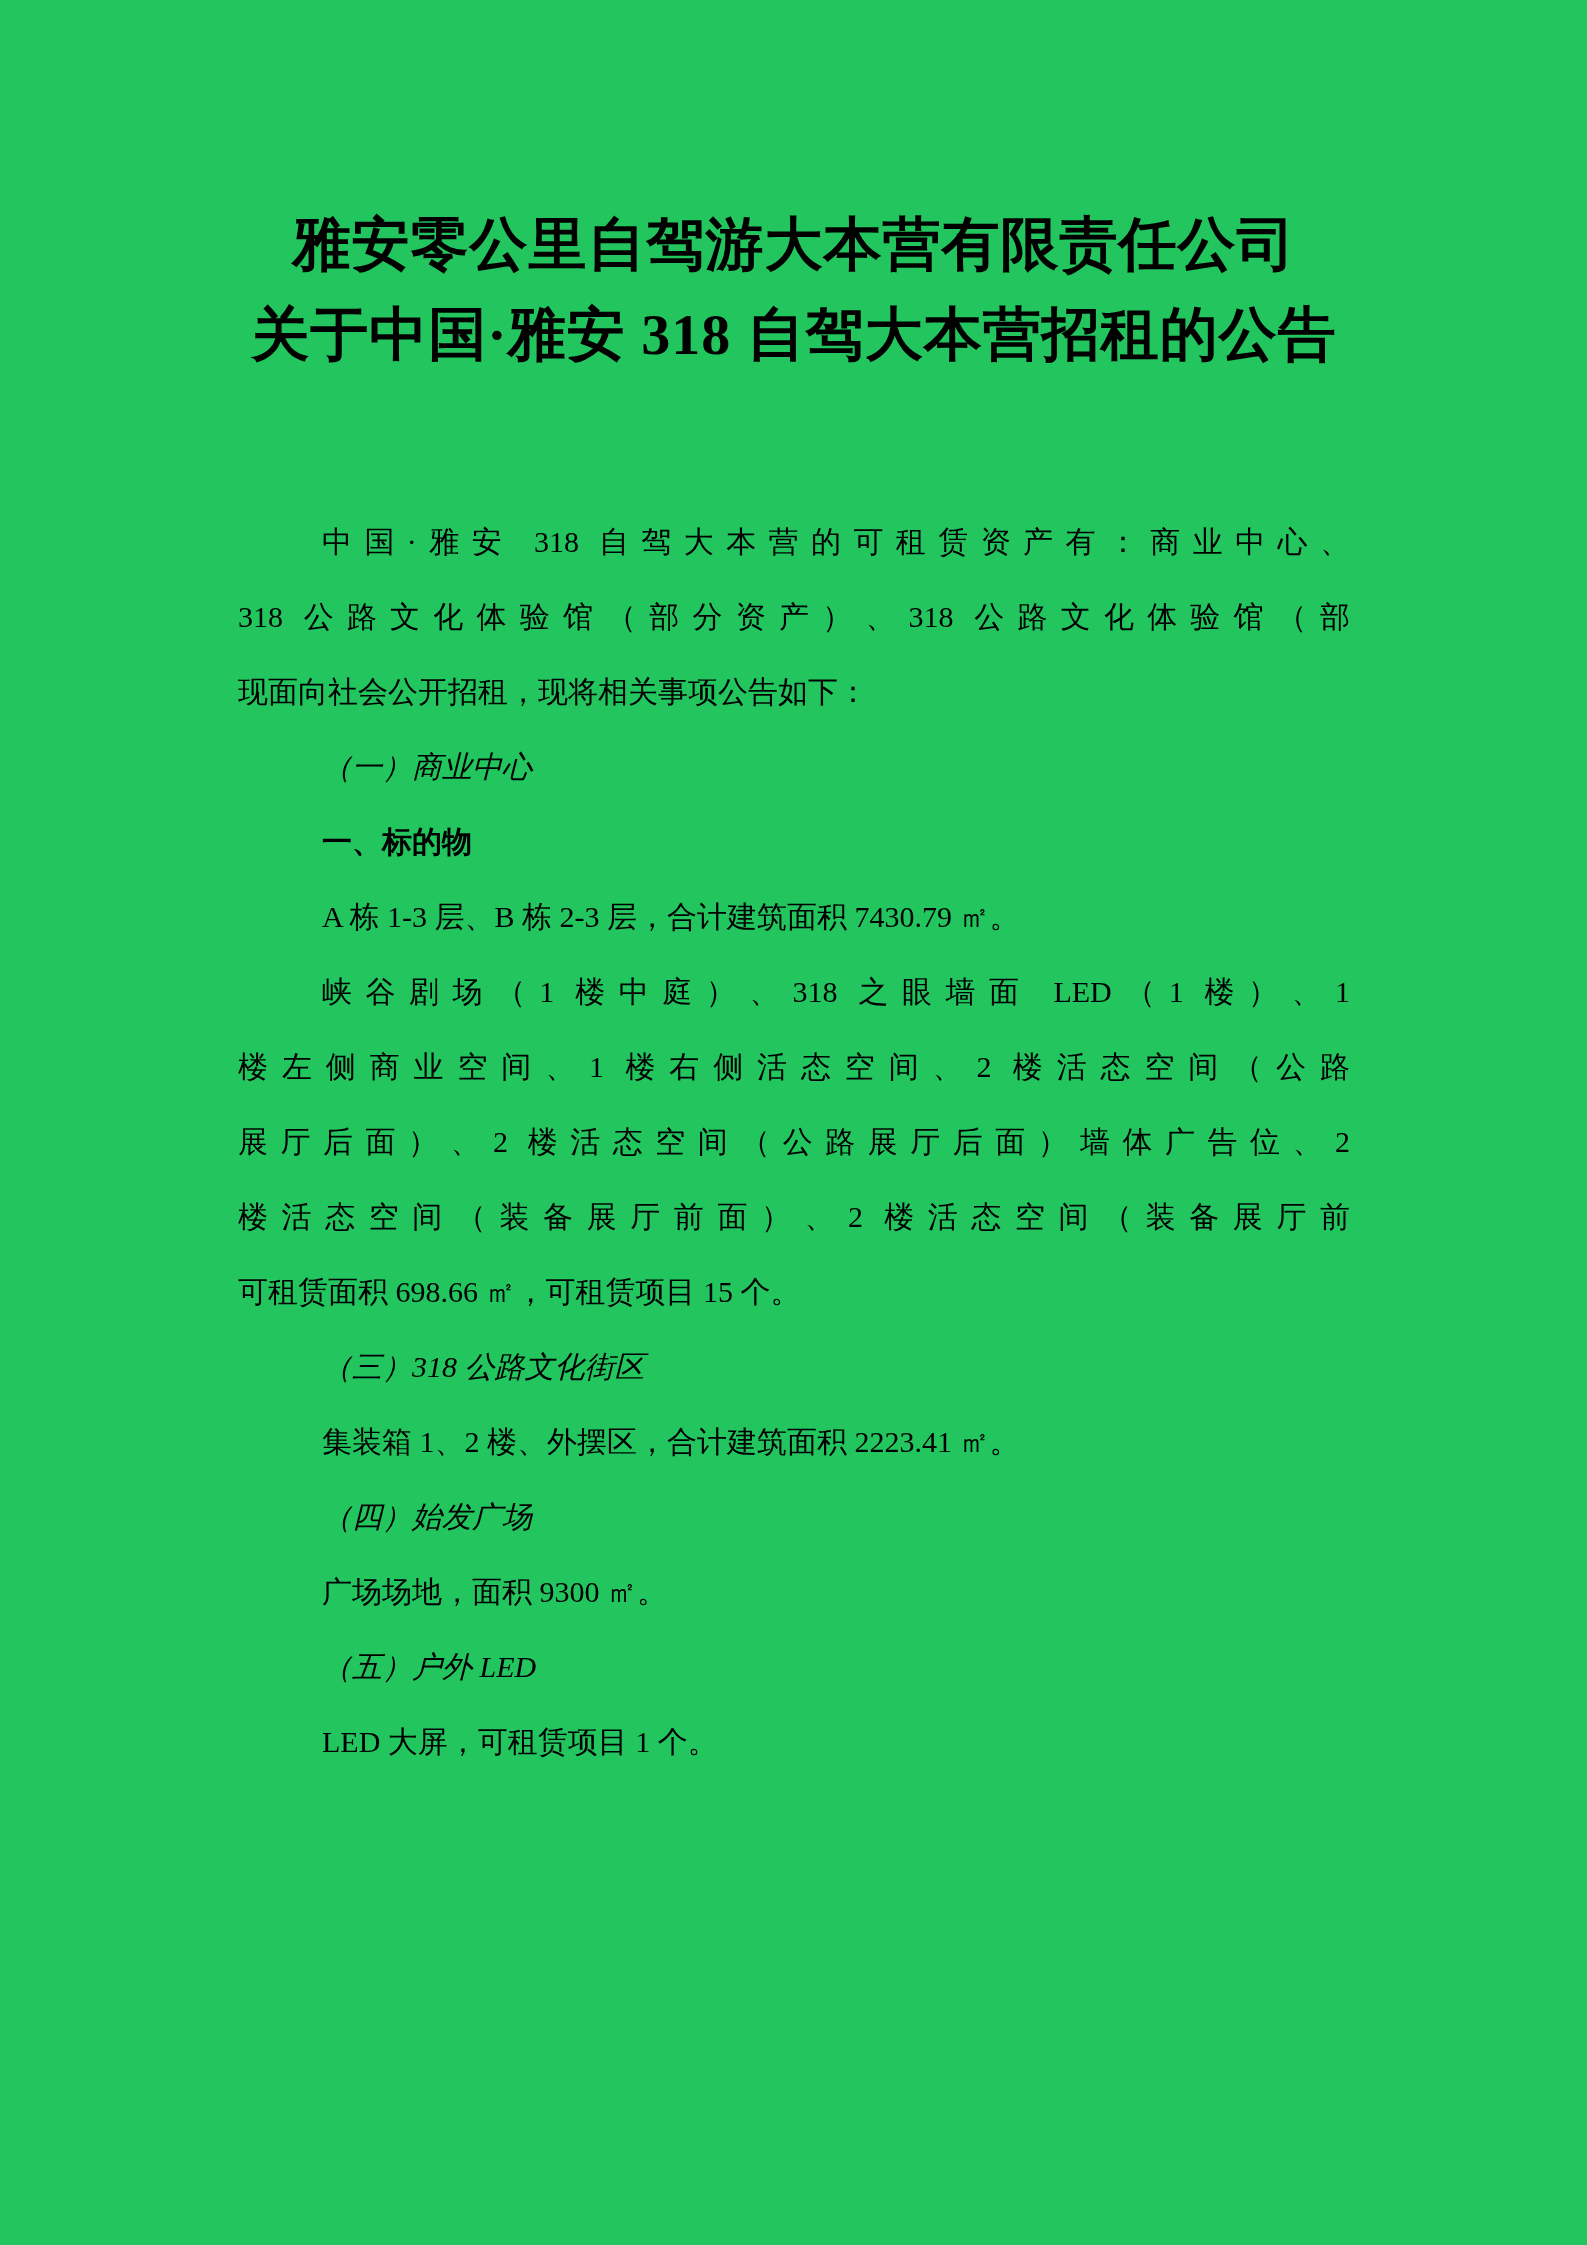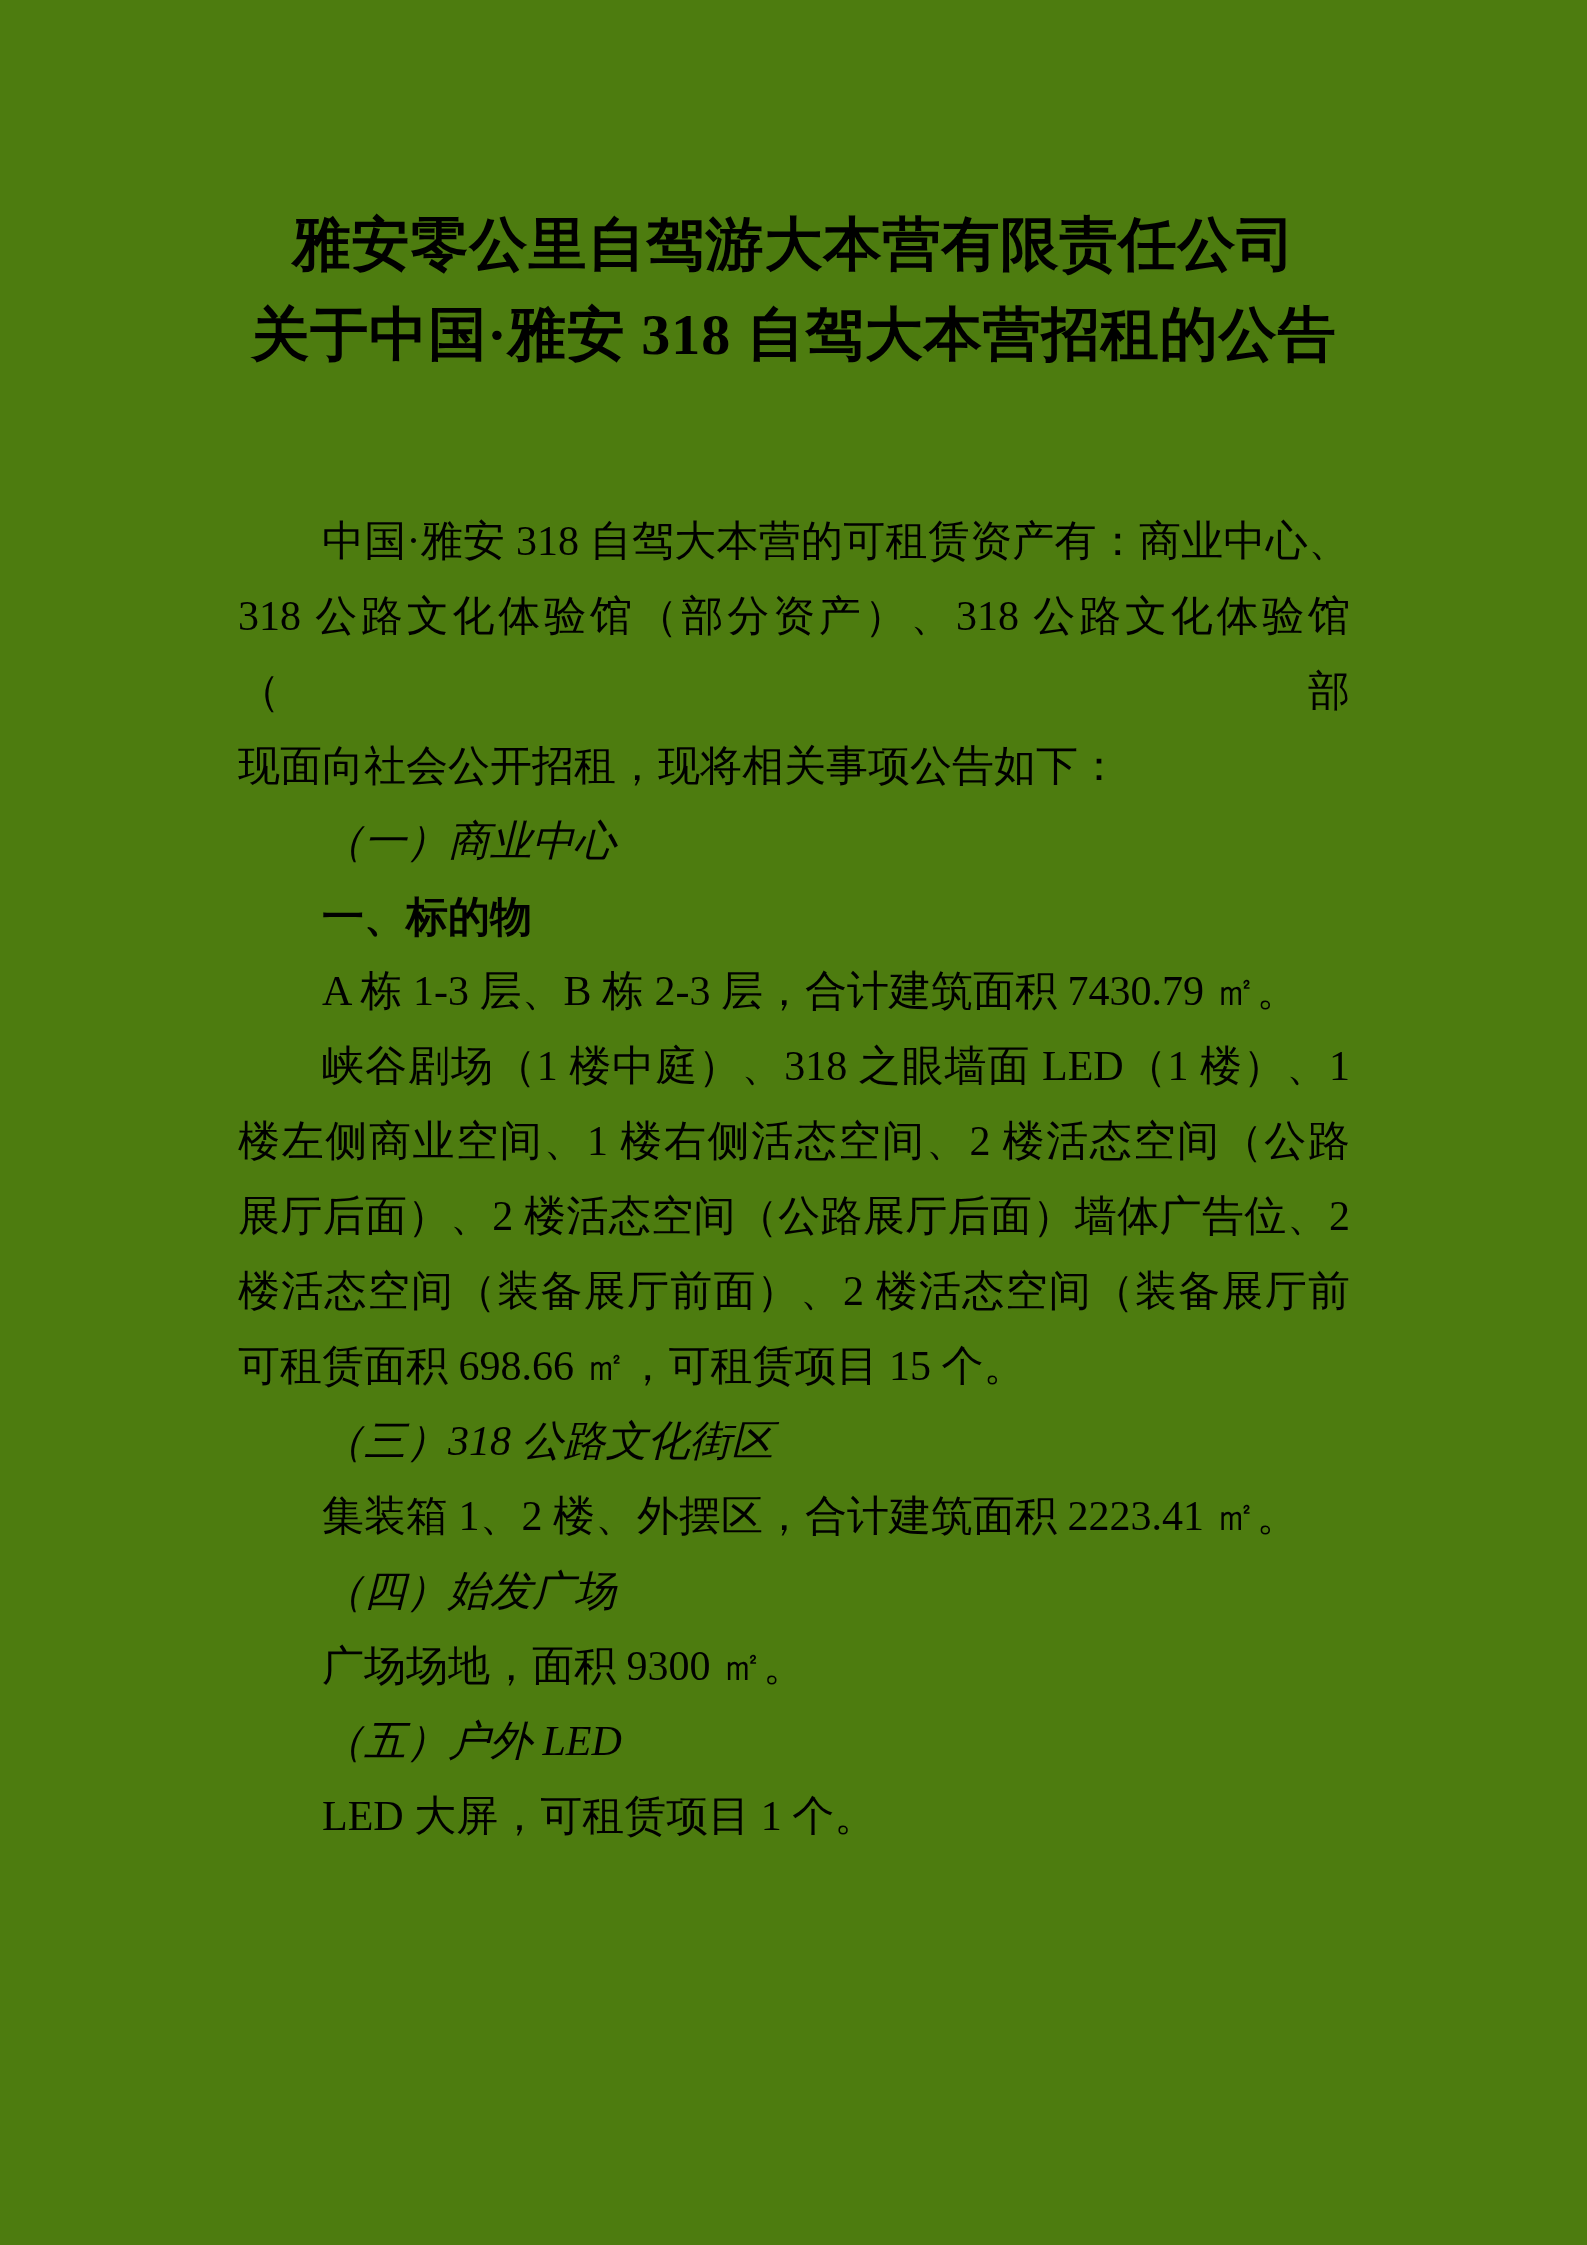--- a/index.html
+++ b/index.html
@@ -5,38 +5,38 @@
   html, body {
     margin: 0;
     padding: 0;
     background: #ffffff;
   }
   .page {
     position: relative;
     width: 1587px;
     height: 2245px;
     box-sizing: border-box;
-    background: #4d7c0f;
+    background: #22c55e;
     color: #000000;
     padding: 200px 237px 16px 238px;
     overflow: hidden;
     font-family: "Liberation Serif", "DejaVu Serif", serif;
   }
   .doc-title {
     text-align: center;
     font-weight: 700;
     font-size: 58px;
     line-height: 90px;
     letter-spacing: 1px;
   }
   .doc-body {
     margin-top: 124px;
   }
   .line {
-    font-size: 42px;
+    font-size: 30px;
     line-height: 75px;
   }
   
   .full {
     text-align: justify;
     text-align-last: justify;
   }
   
   .indent {
     text-indent: 84px;

